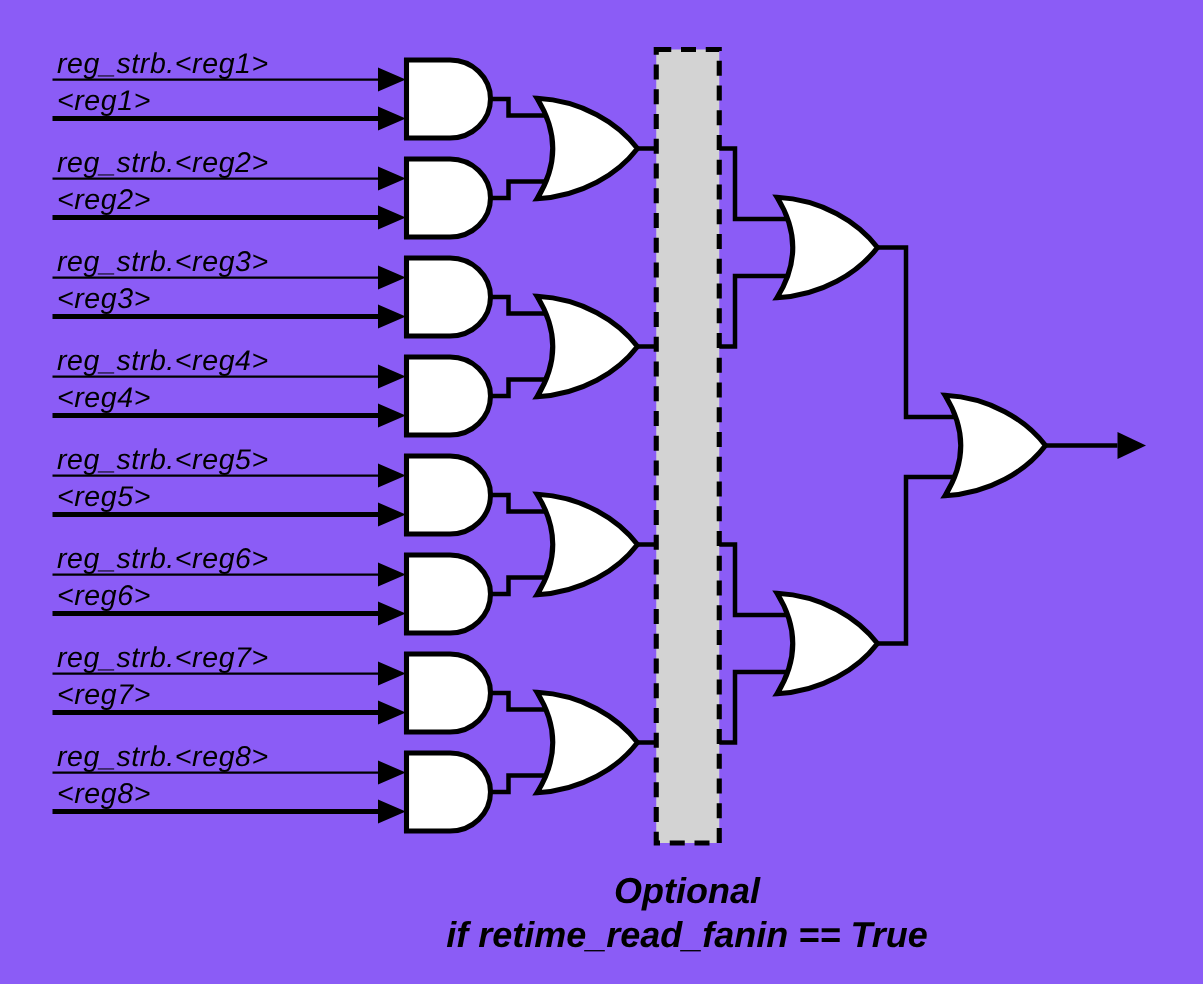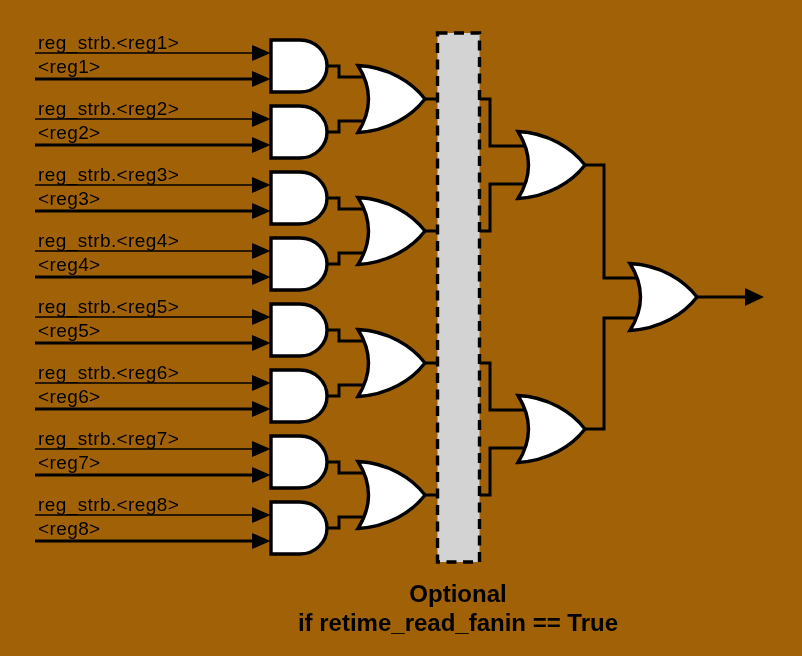--- a/index.html
+++ b/index.html
@@ -1,16 +1,16 @@
 <!DOCTYPE html>
 <html><head>
 <meta charset="utf-8">
 <style>
   html,body{margin:0;padding:0;background:#ffffff;}
-  .page{position:relative;width:802px;height:656px;background:#a16207;overflow:hidden;}
+  .page{position:relative;width:802px;height:656px;background:#8b5cf6;overflow:hidden;font-style:italic;}
   svg{display:block;}
   .lbl{font-family:"Liberation Sans",sans-serif;font-size:19px;fill:#000;letter-spacing:0.4px;}
   .cap{font-family:"Liberation Sans",sans-serif;font-size:24px;font-weight:bold;fill:#000;text-anchor:middle;}
   .wire{stroke:#000;stroke-width:3;fill:none;stroke-linejoin:miter;}
   .wire-thin{stroke:#000;stroke-width:1.5;fill:none;}
   .wire-thick{stroke:#000;stroke-width:3.2;fill:none;}
   .gate{fill:#ffffff;stroke:#000;stroke-width:3.4;stroke-linejoin:miter;}
   .arrow{fill:#000;stroke:none;}
   .retime{fill:#d3d3d3;stroke:#000;stroke-width:3.4;stroke-dasharray:10 6.5;}
 </style>

